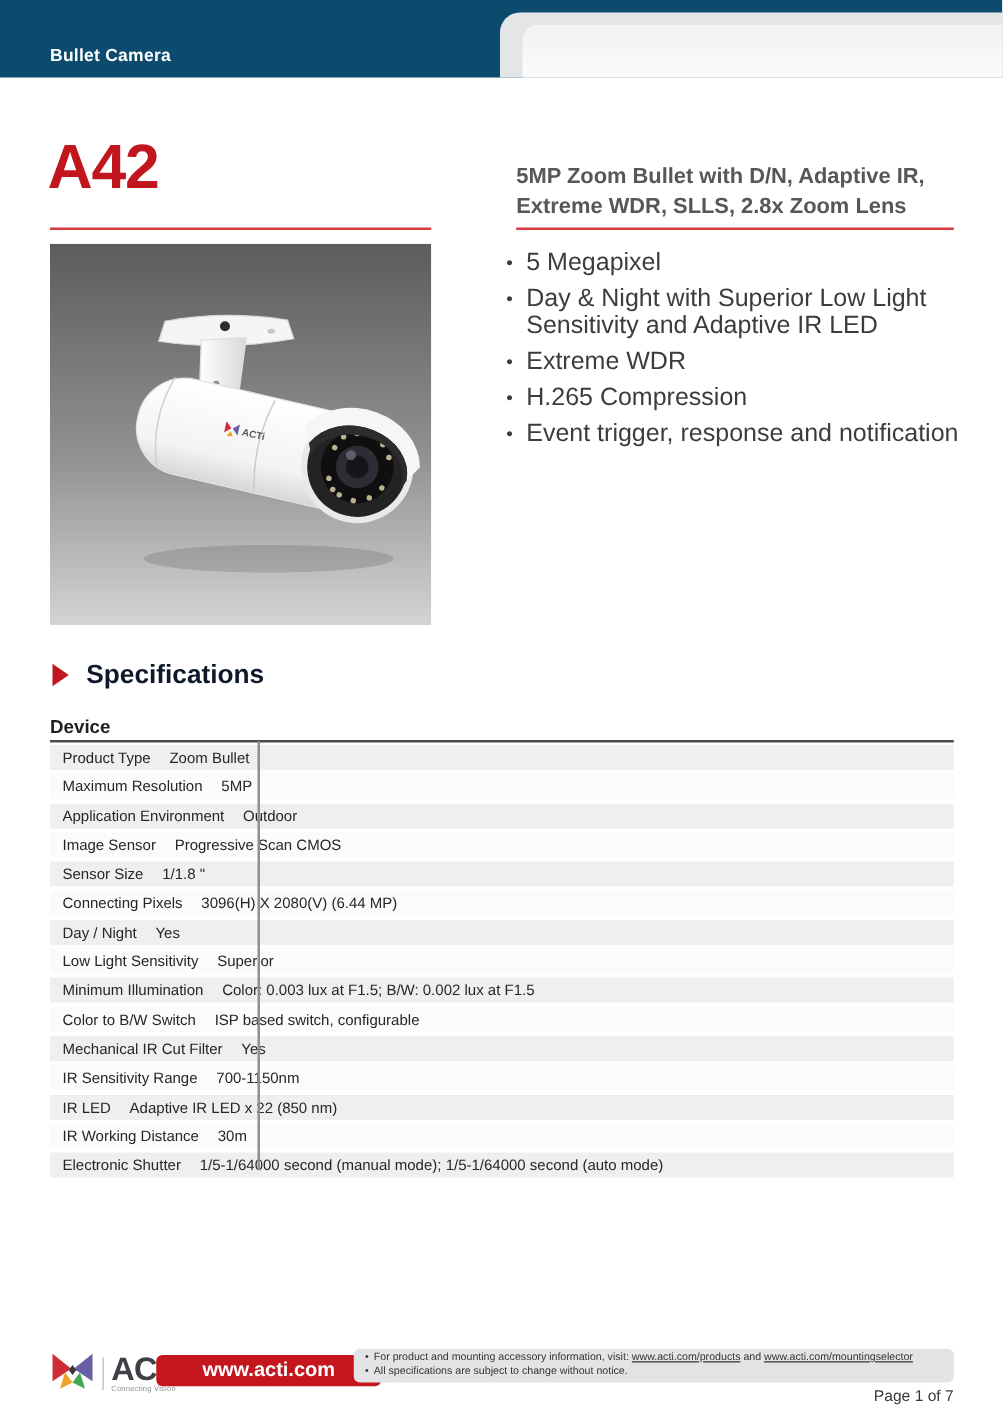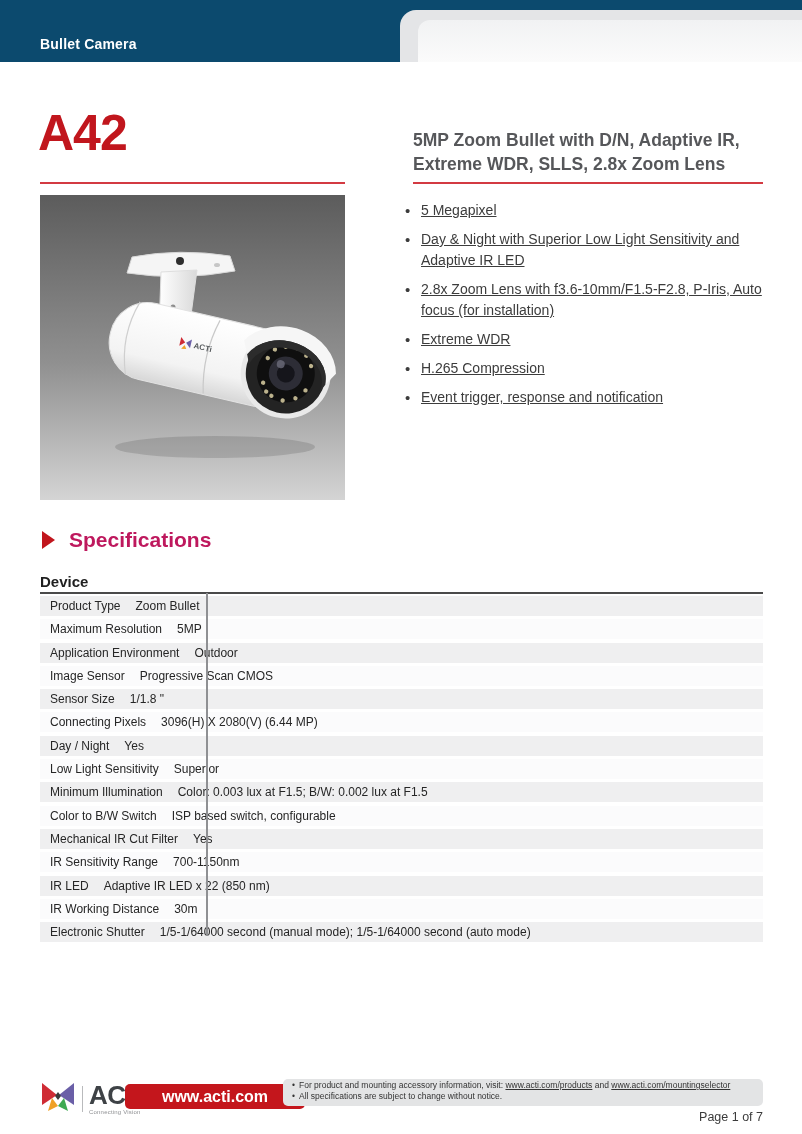--- a/index.html
+++ b/index.html
@@ -21,27 +21,27 @@
   .tagline { position:absolute; left:413px; top:128px; width:360px;
     font-size:17.5px; font-weight:bold; color:#56575A; line-height:24px; }
   .rule-red { position:absolute; top:182px; height:2px; background:#D33A42; }
   .rule-red.left { left:40px; width:305px; }
   .rule-red.right { left:413px; width:350px; }
   
   .photo { position:absolute; left:40px; top:195px; width:305px; height:305px; }
   
   .features { position:absolute; left:403px; top:200px; width:372px; list-style:none; }
   .features li { position:relative; padding-left:18px; margin-bottom:8px;
-    font-size:14px; line-height:21px; color:#3c3c3c;text-decoration:underline; }
+    font-size:20px; line-height:21px; color:#3c3c3c; }
   .features li::before { content:"•"; position:absolute; left:2px; top:0; color:#3c3c3c; font-size:15px; }
   
   .spec-head { position:absolute; left:42px; top:528px; display:flex; align-items:center; }
   .spec-arrow { width:0; height:0; border-left:13px solid #C1161D;
     border-top:9px solid transparent; border-bottom:9px solid transparent; margin-right:14px; }
-  .spec-title { font-size:21px; font-weight:bold; color:#be185d; }
+  .spec-title { font-size:21px; font-weight:bold; color:#0f172a; }
   .device-label { position:absolute; left:40px; top:573px; font-size:15px; font-weight:bold; color:#1f1f1f; }
   .device-rule { position:absolute; left:40px; top:592px; width:723px; height:2px; background:#4a4a4a; }
   .spec-table { position:absolute; left:40px; top:596px; width:723px; }
   .spec-row { height:20px; line-height:20px; margin-bottom:3.3px; padding-left:10px;
     font-size:12px; color:#262626; white-space:nowrap; background:#fbfbfc; }
   .spec-row:nth-child(odd) { background:#EFEFF0; }
   .spec-row .val { margin-left:15px; }
   .col-divider { position:absolute; left:206px; top:593px; width:2px; height:343px; background:#8f9093; }
   
   .footer-logo { position:absolute; left:40px; top:1082px; display:flex; align-items:flex-start; }
@@ -143,21 +143,20 @@
           <polygon points="8.5,12.5 6,8 3.5,11.5" fill="#3faa52" opacity="0"></polygon>
           <text x="14" y="9" font-size="8" font-weight="bold" fill="#55595c" font-family="Liberation Sans, sans-serif">ACTi</text>
         </g>
       </g>
     </svg>
   </div>
 
   <ul class="features">
     <li>5 Megapixel</li>
     <li>Day &amp; Night with Superior Low Light Sensitivity and Adaptive IR LED</li>
-    <li>2.8x Zoom Lens with f3.6-10mm/F1.5-F2.8, P-Iris, Auto focus (for installation)</li>
     <li>Extreme WDR</li>
     <li>H.265 Compression</li>
     <li>Event trigger, response and notification</li>
   </ul>
 
   <div class="spec-head">
     <div class="spec-arrow"></div>
     <div class="spec-title">Specifications</div>
   </div>
   <div class="device-label">Device</div>

